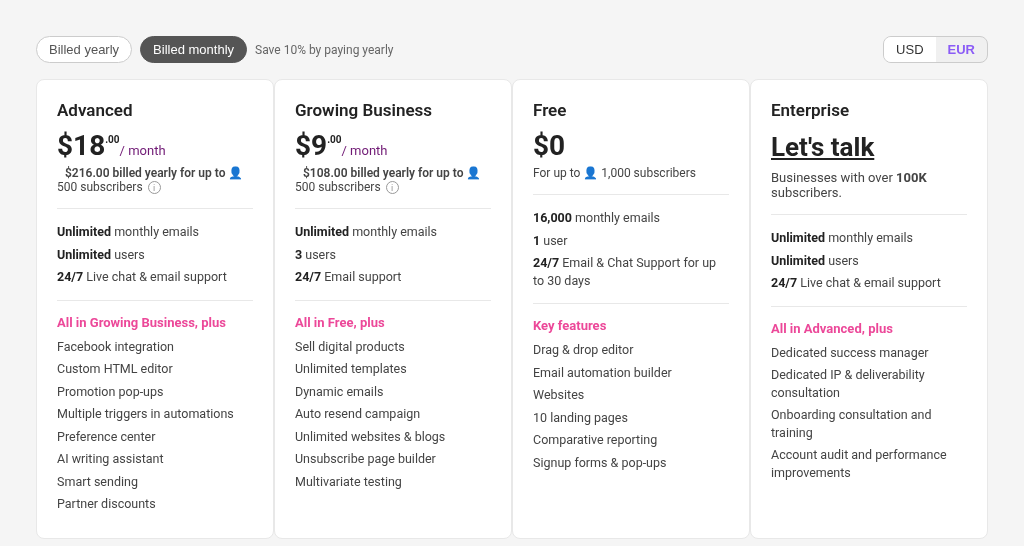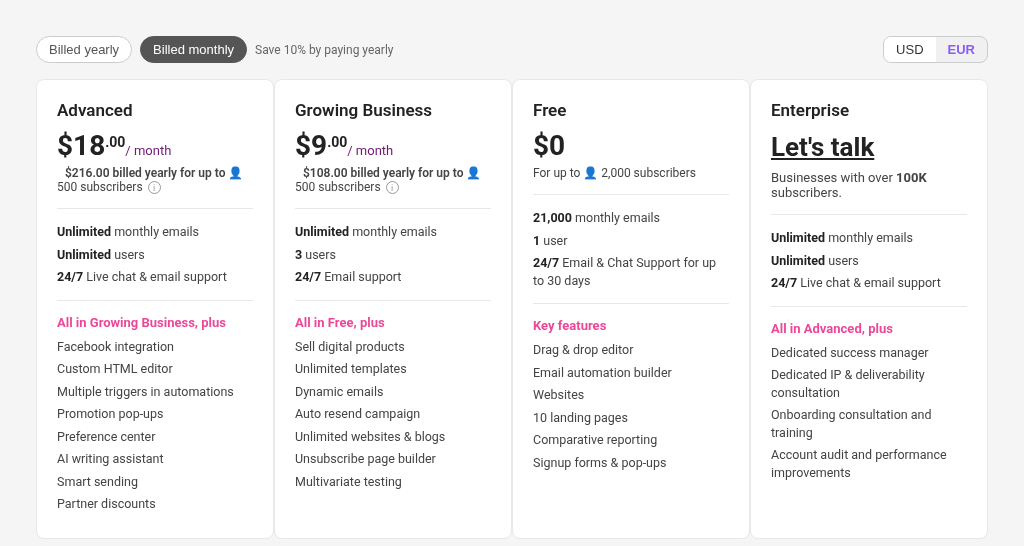--- a/index.html
+++ b/index.html
@@ -89,21 +89,21 @@
       align-items: flex-start;
       margin-bottom: 6px;
     }
     .price-dollar {
       font-size: 28px;
       font-weight: 700;
       color: #222;
       line-height: 1;
     }
     .price-cents {
-      font-size: 14px;
+      font-size: 10px;
       font-weight: 700;
       color: #222;
       margin-top: 2px;
       text-align: center;
     }
     .price-period {
       font-size: 13px;
       color: #701a75;
       align-self: flex-end;
       margin-bottom: 2px;
@@ -207,22 +207,22 @@
       <div class="feature-item">
         <strong>Unlimited</strong> users
       </div>
       <div class="feature-item">
         <strong>24/7</strong> Live chat &amp; email support
       </div>
       <hr class="divider">
       <div class="section-title">All in Growing Business, plus</div>
       <div class="feature-item">Facebook integration</div>
       <div class="feature-item">Custom HTML editor</div>
+      <div class="feature-item">Promotion pop-ups</div>
       <div class="feature-item">Multiple triggers in automations</div>
-      <div class="feature-item">Promotion pop-ups</div>
       <div class="feature-item">Preference center</div>
       <div class="feature-item">AI writing assistant</div>
       <div class="feature-item">Smart sending</div>
       <div class="feature-item">Partner discounts</div>
     </div>
 
     <div class="plan-card">
       <div class="plan-name">Growing Business</div>
       <div class="plan-price">
         <span class="price-dollar">$9</span>
@@ -257,25 +257,25 @@
     </div>
 
     <div class="plan-card">
       <div class="plan-name">Free</div>
       <div class="plan-price">
         <span class="price-dollar">$0</span>
       </div>
       <div class="price-yearly">
         <span>For up to</span>
         <span> 👤 </span>
-        <span>2,000 subscribers</span>
-      </div>
-      <hr class="divider">
-      <div class="feature-item">
-        <strong>21,000</strong> monthly emails
+        <span>1,000 subscribers</span>
+      </div>
+      <hr class="divider">
+      <div class="feature-item">
+        <strong>16,000</strong> monthly emails
       </div>
       <div class="feature-item">
         <strong>1</strong> user
       </div>
       <div class="feature-item">
         <strong>24/7</strong> Email &amp; Chat Support for up to 30 days
       </div>
       <hr class="divider">
       <div class="section-title">Key features</div>
       <div class="feature-item">Drag &amp; drop editor</div>

